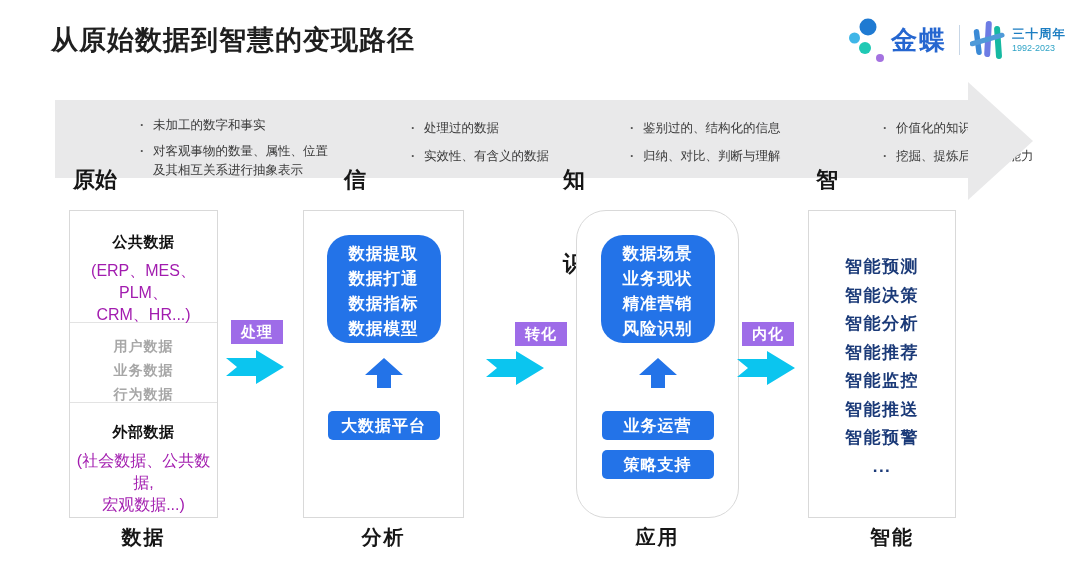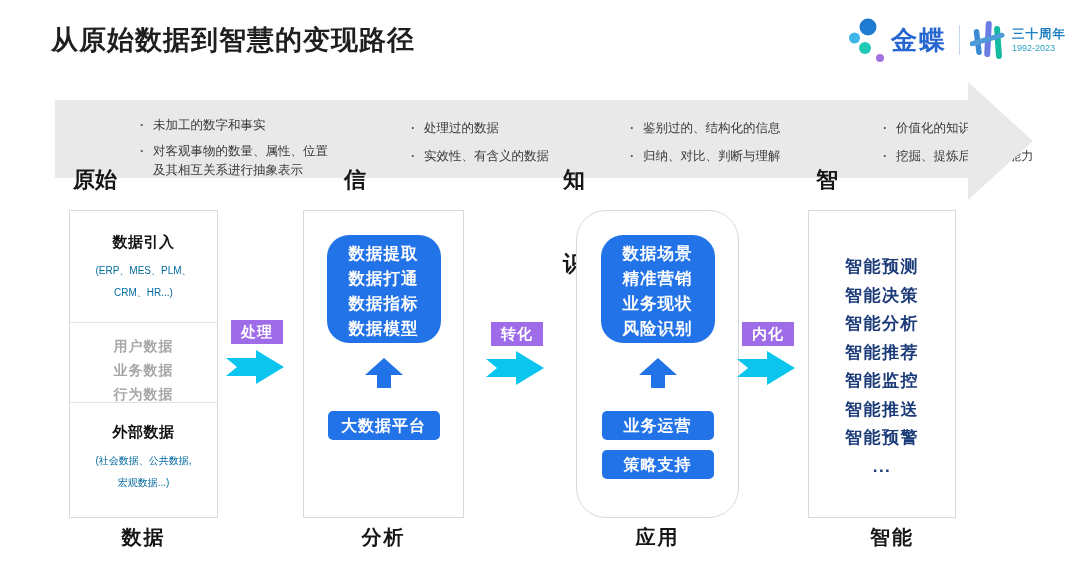--- a/index.html
+++ b/index.html
@@ -42,38 +42,38 @@
   .col-data{left:58px;width:149px;}
   .col-analysis{left:292px;width:161px;}
   .col-application{left:565px;width:163px;border-radius:30px;}
   .col-intelligence{left:797px;width:148px;padding-top:42px;}
 
   .sec{box-sizing:border-box;}
   .sec-internal{height:112px;border-bottom:1px solid #e3e3e3;padding-top:22px;}
   .sec-middle{height:80px;border-bottom:1px solid #e3e3e3;padding-top:11px;}
   .sec-external{padding-top:20px;}
   .sec-title{font-size:15px;font-weight:800;color:#111;margin-bottom:8px;letter-spacing:0.5px;}
-  .sec-line{font-size:10px;color:#0369a1;line-height:22px;}
+  .sec-line{font-size:16px;color:#a21caf;line-height:22px;}
   .sec-middle .mid-item{font-size:14px;font-weight:600;color:#a7a7a7;line-height:24px;letter-spacing:1px;}
 
   .highlight-box{margin:24px auto 0;width:114px;height:102px;background:var(--accent-blue,#2373e8);
                  border-radius:22px;color:#fff;font-weight:700;font-size:16.5px;line-height:25px;
                  padding-top:6px;letter-spacing:1px;}
   .up-arrow{display:block;margin:15px auto 0;}
   .up-arrow polygon{fill:var(--accent-blue,#2373e8);}
   .btn{width:112px;height:29px;margin:10px auto 0;background:var(--accent-blue,#2373e8);
        border-radius:5px;color:#fff;font-size:16px;font-weight:700;line-height:29px;letter-spacing:1px;}
   .btn-first{margin-top:23px;}
 
   .intel-item{font-size:17px;font-weight:700;color:var(--navy-text,#1b3a78);line-height:28.5px;letter-spacing:1.5px;}
 
   
   .badge{position:absolute;width:52px;height:24px;background:var(--badge-purple,#9e6ce8);
          color:#fff;font-size:15px;font-weight:700;line-height:24px;text-align:center;letter-spacing:1px;}
-  .badge-1{left:220px;top:320px;} .badge-2{left:480px;top:322px;} .badge-3{left:731px;top:322px;}
+  .badge-1{left:220px;top:320px;} .badge-2{left:504px;top:322px;} .badge-3{left:731px;top:322px;}
   .flow-arrow{position:absolute;}
   .flow-arrow polygon{fill:var(--arrow-cyan,#0bc5ef);}
   .arrow-1{left:215px;top:350px;} .arrow-2{left:475px;top:351px;} .arrow-3{left:726px;top:351px;}
 
   
   .col-footer{position:absolute;top:524px;text-align:center;font-size:20px;font-weight:800;
               color:#161616;letter-spacing:2px;}
   .f1{left:58px;width:149px;} .f2{left:292px;width:161px;} .f3{left:565px;width:163px;} .f4{left:797px;width:168px;}
 </style>
 </head>
@@ -143,21 +143,21 @@
       <ul class="stage-points">
         <li>价值化的知识</li>
         <li>挖掘、提炼后的决策能力</li>
       </ul>
     </div>
   </div>
   <div class="banner-arrowhead"></div>
 
   <div class="col-box col-data">
     <div class="sec sec-internal">
-      <div class="sec-title">数据引入</div>
+      <div class="sec-title">公共数据</div>
       <div class="sec-line">(ERP、MES、PLM、</div>
       <div class="sec-line">CRM、HR...)</div>
     </div>
     <div class="sec sec-middle">
       <div class="mid-item">用户数据</div>
       <div class="mid-item">业务数据</div>
       <div class="mid-item">行为数据</div>
     </div>
     <div class="sec sec-external">
       <div class="sec-title">外部数据</div>
@@ -185,22 +185,22 @@
   </div>
 
   <div class="badge badge-2">转化</div>
   <svg class="flow-arrow arrow-2" width="58" height="34" viewBox="0 0 58 34">
     <polygon points="0,8 30,8 30,0 58,17 30,34 30,26 0,26 11,17"></polygon>
   </svg>
 
   <div class="col-box col-application">
     <div class="highlight-box">
       <div>数据场景</div>
+      <div>业务现状</div>
       <div>精准营销</div>
-      <div>业务现状</div>
       <div>风险识别</div>
     </div>
     <svg class="up-arrow" width="38" height="30" viewBox="0 0 38 30">
       <polygon points="19,0 38,17 26,17 26,30 12,30 12,17 0,17"></polygon>
     </svg>
     <div class="btn btn-first">业务运营</div>
     <div class="btn">策略支持</div>
   </div>
 
   <div class="badge badge-3">内化</div>

